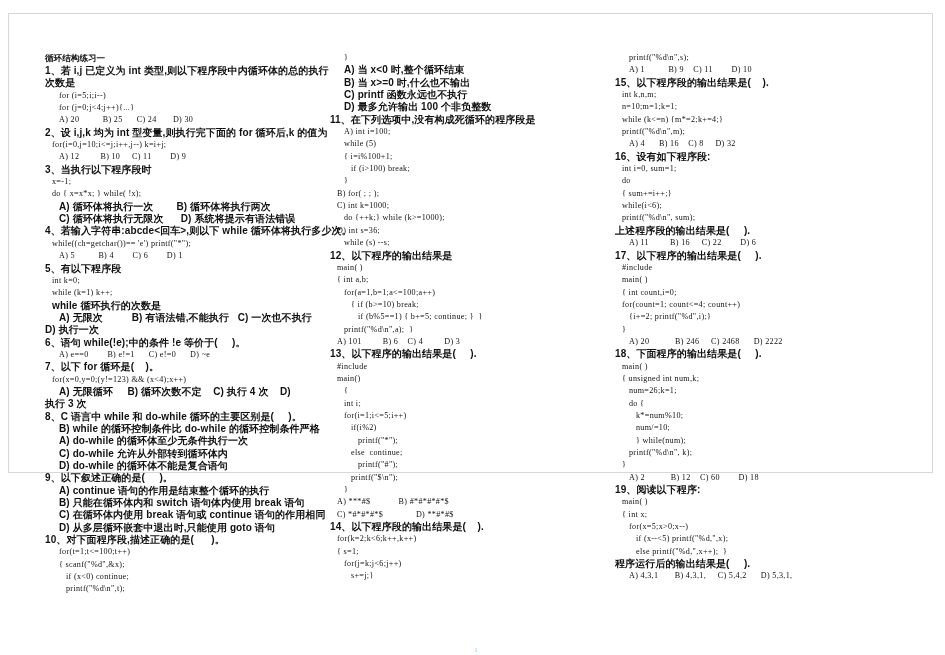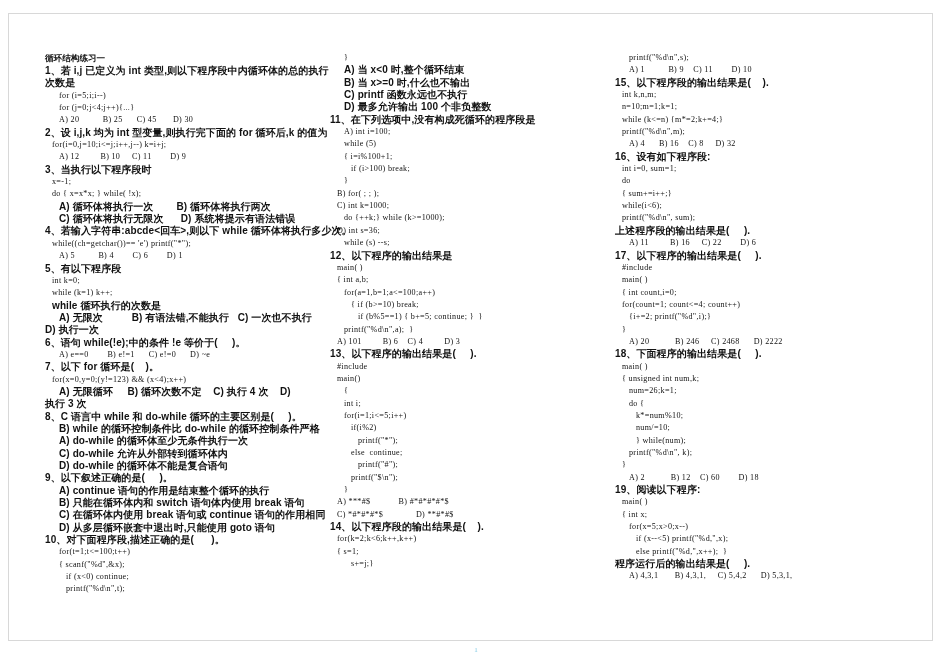--- a/index.html
+++ b/index.html
@@ -11,21 +11,21 @@
     width: 945px;
     height: 655px;
     overflow: hidden;
     font-family: "Liberation Serif", serif;
   }
   .page {
     position: absolute;
     left: 8px;
     top: 13px;
     width: 925px;
-    height: 628px;
+    height: 460px;
     background: #ffffff;
     border: 1px solid #d8d8d8;
     box-sizing: border-box;
   }
   .sheet {
     position: absolute;
     left: 36px;
     top: 38px;
     width: 862px;
     height: 560px;
@@ -91,21 +91,21 @@
 
 <div class="page">
   <div class="sheet">
     <div class="cols">
       <div class="col">
           <div class="title i0">循环结构练习一</div>
           <div class="line cn i0">1、若 i,j 已定义为 int 类型,则以下程序段中内循环体的总的执行</div>
           <div class="line cn i0">次数是</div>
           <div class="line code i2">for (i=5;i;i--)</div>
           <div class="line code i2">for (j=0;j&lt;4;j++){...}</div>
-          <div class="line code i2">A) 20          B) 25      C) 45       D) 30</div>
+          <div class="line code i2">A) 20          B) 25      C) 24       D) 30</div>
           <div class="line cn i0">2、设 i,j,k 均为 int 型变量,则执行完下面的 for 循环后,k 的值为</div>
           <div class="line code i1">for(i=0,j=10;i&lt;=j;i++,j--) k=i+j;</div>
           <div class="line code i2">A) 12         B) 10     C) 11        D) 9</div>
           <div class="line cn i0">3、当执行以下程序段时</div>
           <div class="line code i1">x=-1;</div>
           <div class="line code i1">do { x=x*x; } while( !x);</div>
           <div class="line cn i2">A) 循环体将执行一次        B) 循环体将执行两次</div>
           <div class="line cn i2">C) 循环体将执行无限次      D) 系统将提示有语法错误</div>
           <div class="line cn i0">4、若输入字符串:abcde&lt;回车&gt;,则以下 while 循环体将执行多少次。</div>
           <div class="line code i1">while((ch=getchar())== 'e') printf("*");</div>
@@ -173,20 +173,21 @@
           <div class="line code i4">printf("*");</div>
           <div class="line code i3">else  continue;</div>
           <div class="line code i4">printf("#");</div>
           <div class="line code i3">printf("$\n");</div>
           <div class="line code i2">}</div>
           <div class="line code i1">A) ***#$            B) #*#*#*#*$</div>
           <div class="line code i1">C) *#*#*#*$              D) **#*#$</div>
           <div class="line cn i0">14、以下程序段的输出结果是(    ).</div>
           <div class="line code i1">for(k=2;k&lt;6;k++,k++)</div>
           <div class="line code i1">{ s=1;</div>
+          <div class="line code i2">for(j=k;j&lt;6;j++)</div>
           <div class="line code i3">s+=j;}</div>
         </div>
       <div class="col">
           <div class="line code i2">printf("%d\n",s);</div>
           <div class="line code i2">A) 1          B) 9    C) 11        D) 10</div>
           <div class="line cn i0">15、以下程序段的输出结果是(    ).</div>
           <div class="line code i1">int k,n,m;</div>
           <div class="line code i1">n=10;m=1;k=1;</div>
           <div class="line code i1">while (k&lt;=n) {m*=2;k+=4;}</div>
           <div class="line code i1">printf("%d\n",m);</div>

